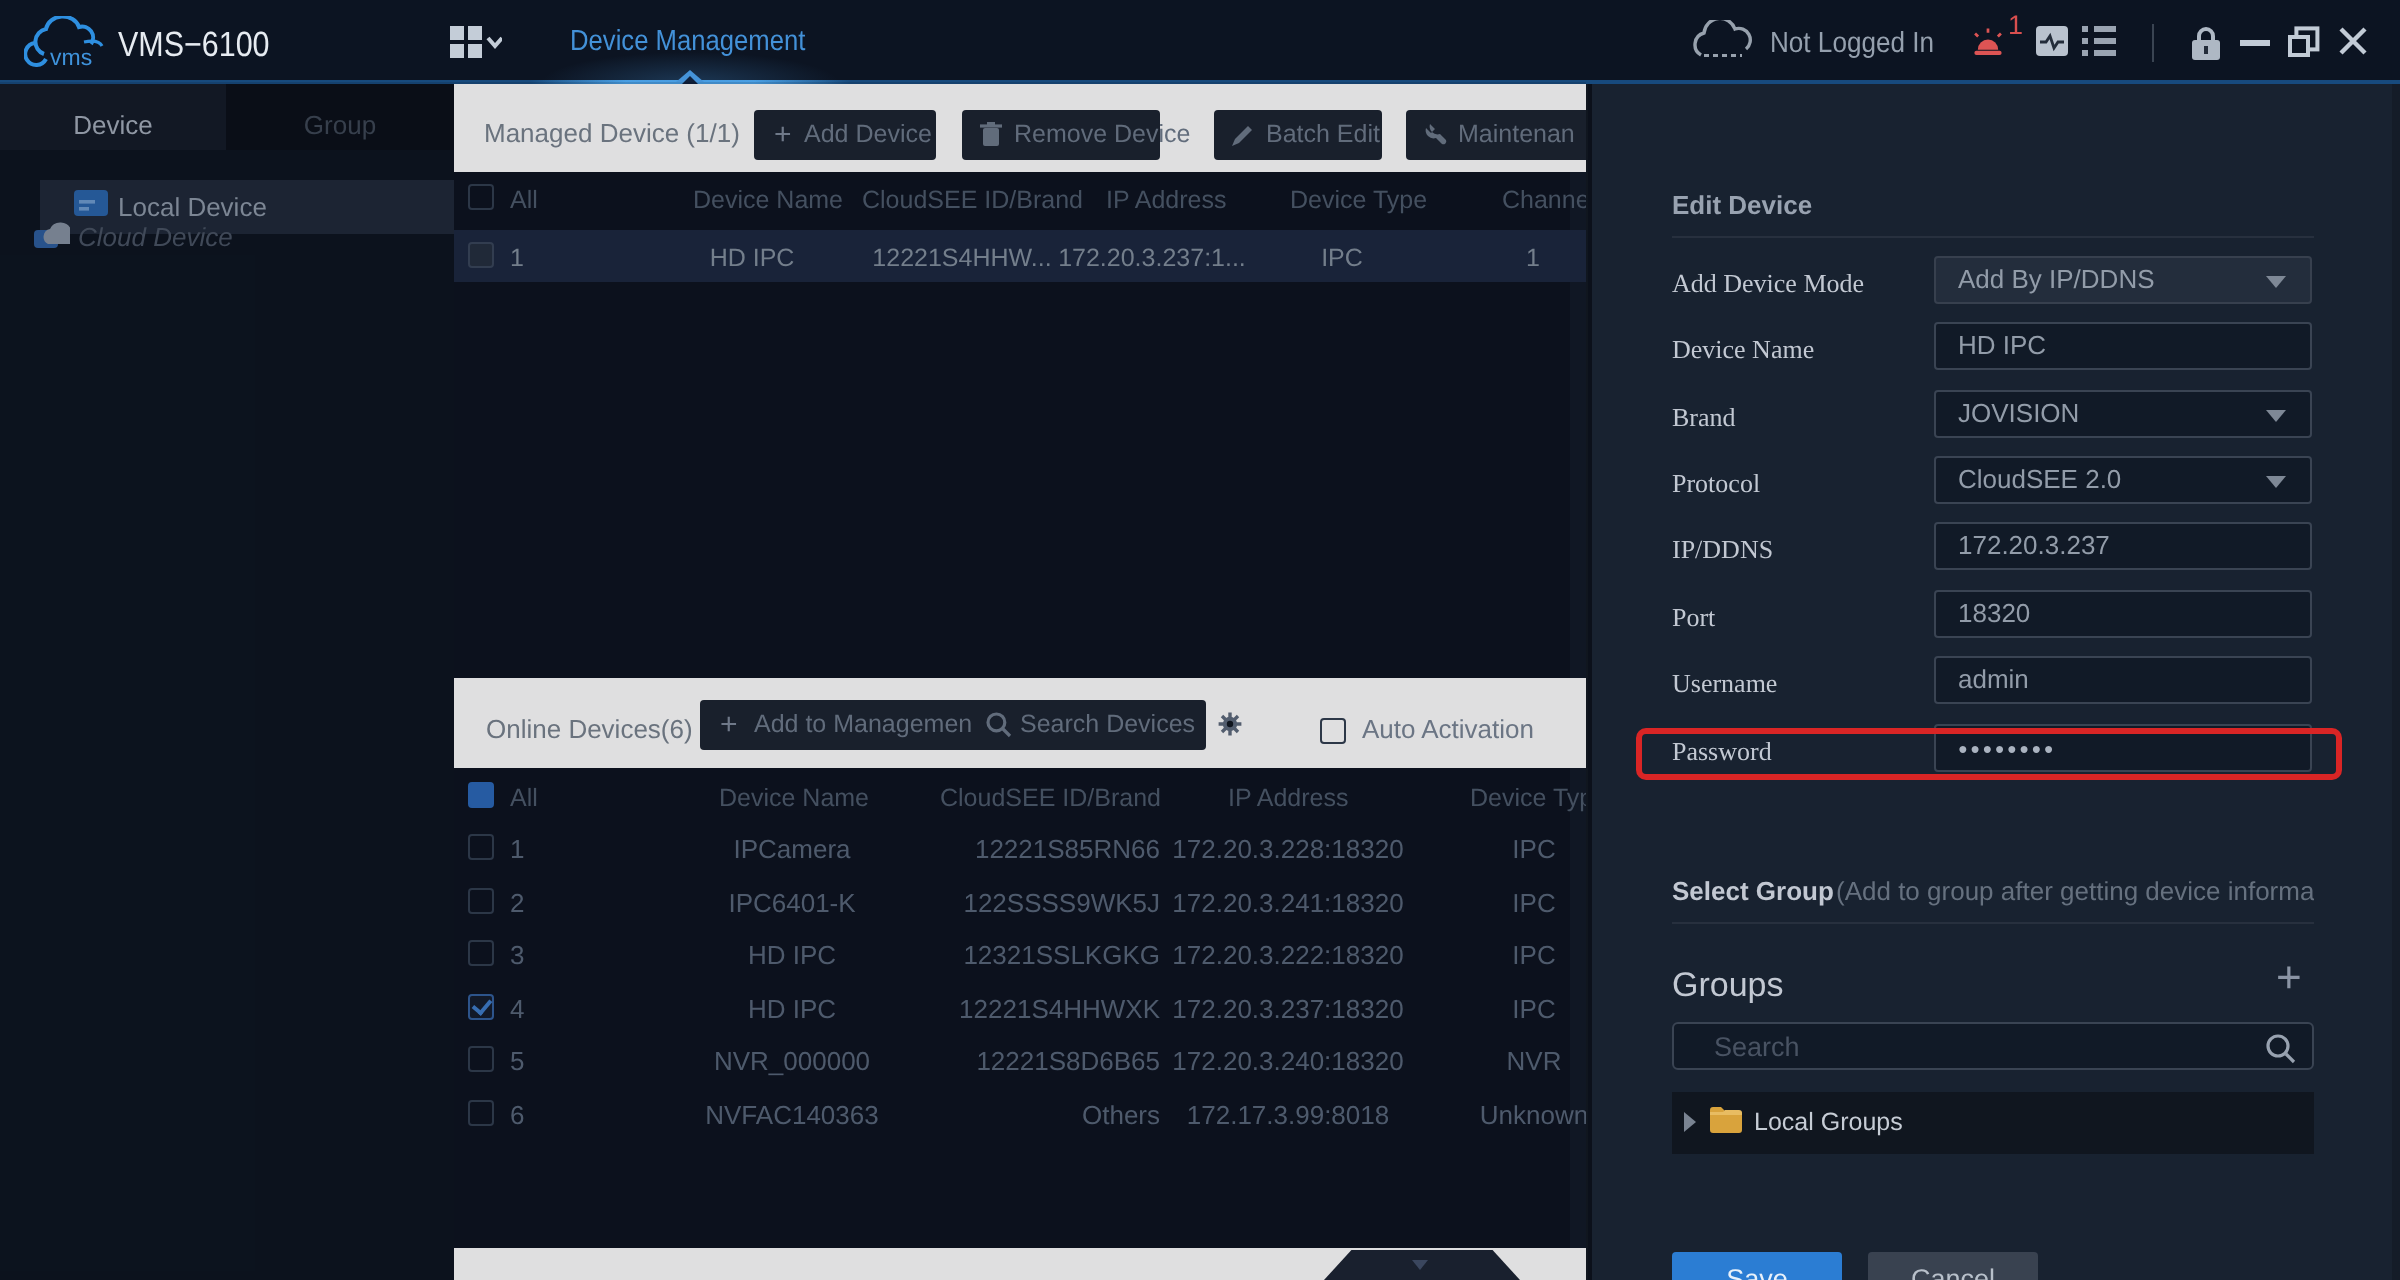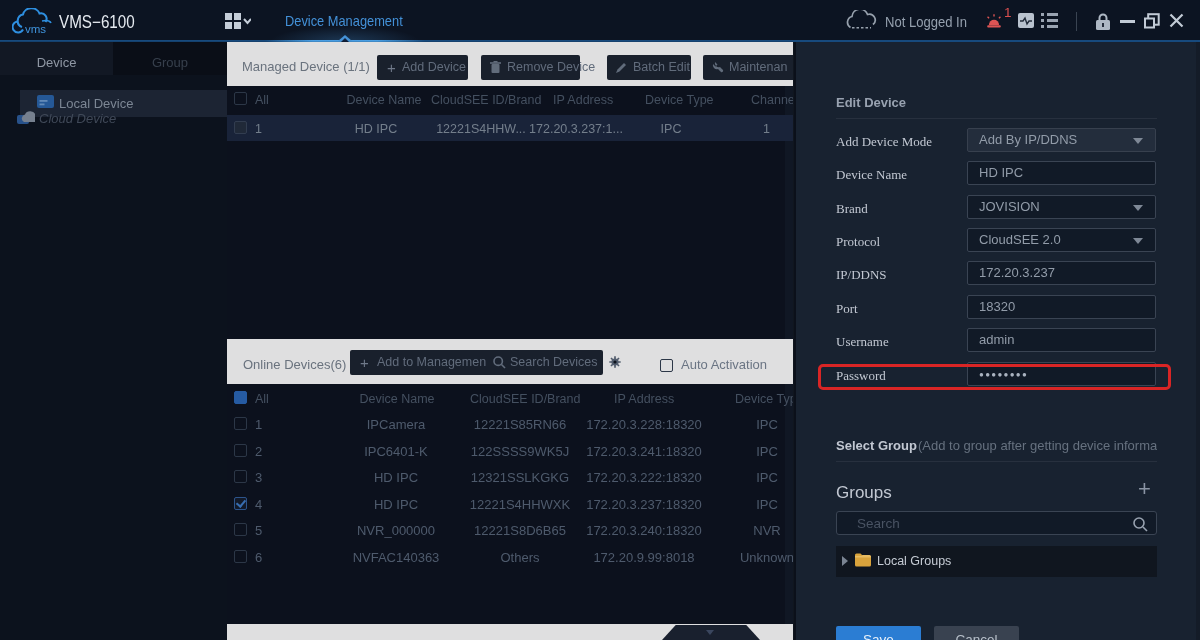--- a/index.html
+++ b/index.html
@@ -42,21 +42,21 @@
 .thead { color:#4e5b6c; font-size:12.5px; white-space:nowrap; }
 .cbox { position:absolute; width:13px; height:13px; border:1px solid #323e50; border-radius:2px; background:transparent; }
 .cbox.checked { background:#141c2c; border-color:#33609e; }
 .cbox.checked:after { content:""; position:absolute; left:3px; top:0px; width:4px; height:7px;
   border:solid #3f7dc9; border-width:0 2px 2px 0; transform:rotate(40deg); }
 .cbox.filled { background:#2b68b8; border-color:#2b68b8; }
 .orow { position:absolute; left:0; width:566px; height:26.5px; color:#59677a; font-size:13px; }
 .orow i,.orow b,.orow u,.orow s,.orow em { position:absolute; top:6px; font-style:normal; font-weight:normal; text-decoration:none; white-space:nowrap; }
 .orow i { left:28px; }
 .orow b { left:109px; width:120px; text-align:center; }
-.orow u { left:233px; width:120px; text-align:center; }
+.orow u { left:233px; width:120px; text-align:right; }
 .orow s { left:357px; width:120px; text-align:center; }
 .orow em { left:500px; width:80px; text-align:center; }
 
 #panel { position:absolute; left:794px; top:42px; width:406px; height:598px; background:#182230; }
 #panel .lab { position:absolute; left:42px; color:#c2c8d2; font-size:13px;font-family:Liberation Serif, serif; }
 .input { position:absolute; left:173px; width:189px; height:24px; background:#111a27;
   border:1px solid #3a4453; border-radius:2px; color:#929ca9; font-size:13px;
   line-height:22px; padding-left:11px; }
 .input.sel { background:#232d3c; border-color:#37404e; }
 .drop { position:absolute; right:12px; top:9px; width:0; height:0;
@@ -276,21 +276,21 @@
         <b>NVR_000000</b>
         <u>12221S8D6B65</u>
         <s>172.20.3.240:18320</s>
         <em>NVR</em>
       </div>
     <div class="orow" style="top:159.5px">
         <div class="cbox" style="left:7px;top:6px"></div>
         <i>6</i>
         <b>NVFAC140363</b>
         <u>Others</u>
-        <s>172.20.9.99:8018</s>
+        <s>172.17.3.99:8018</s>
         <em>Unknown</em>
       </div>
   </div>
 </div>
 
 <div class="abs" style="left:662px;top:625px;width:98px;height:15px;background:#1c2433;clip-path:polygon(0 100%,14% 0,86% 0,100% 100%)">
   <div class="abs" style="left:44px;top:5px;width:0;height:0;border-left:4.5px solid transparent;border-right:4.5px solid transparent;border-top:5px solid #42506a"></div>
 </div>
 
 <div id="panel">

